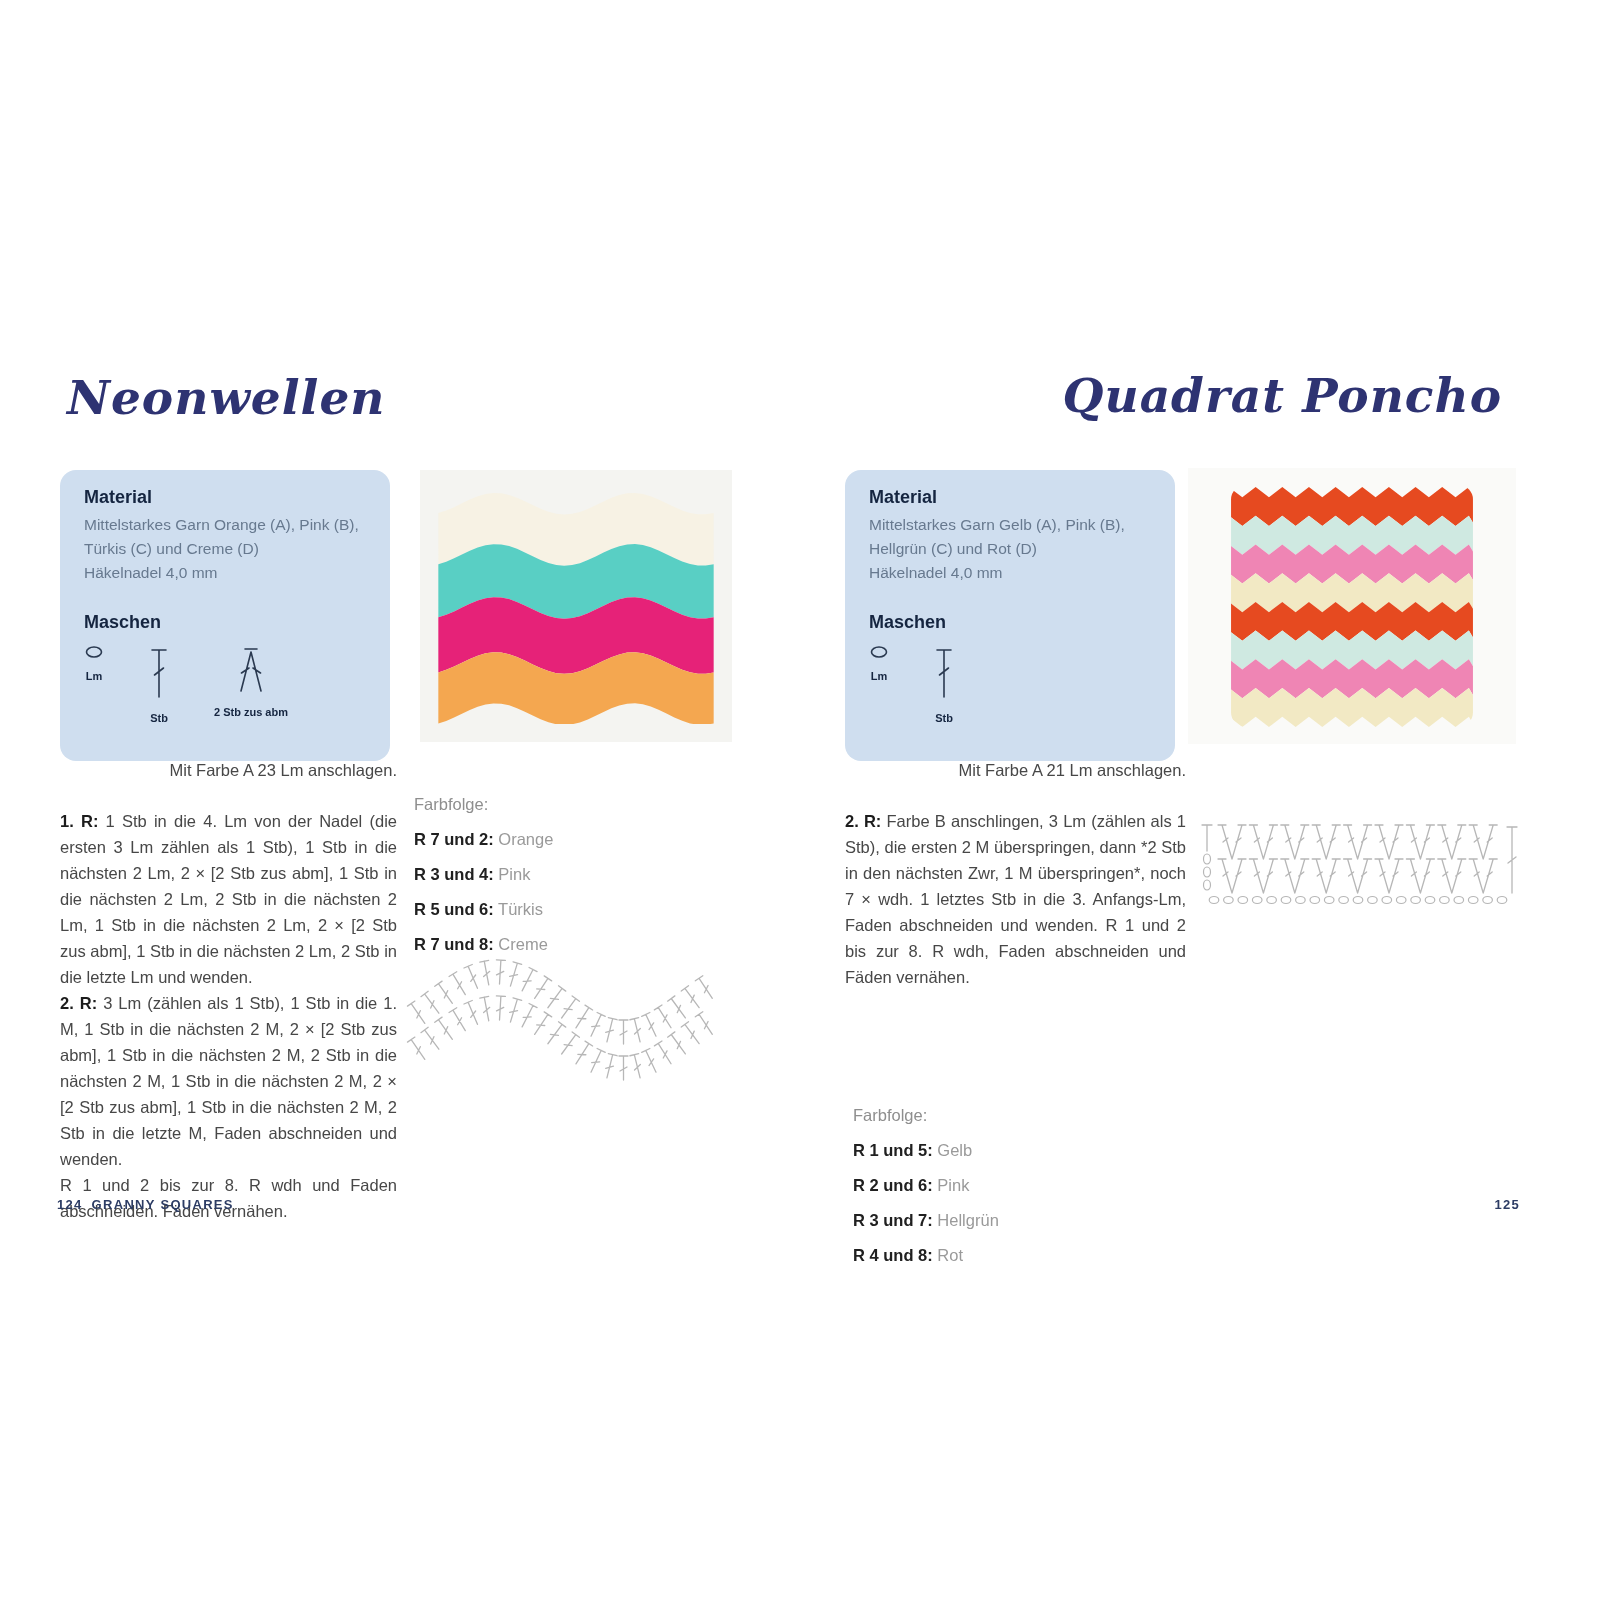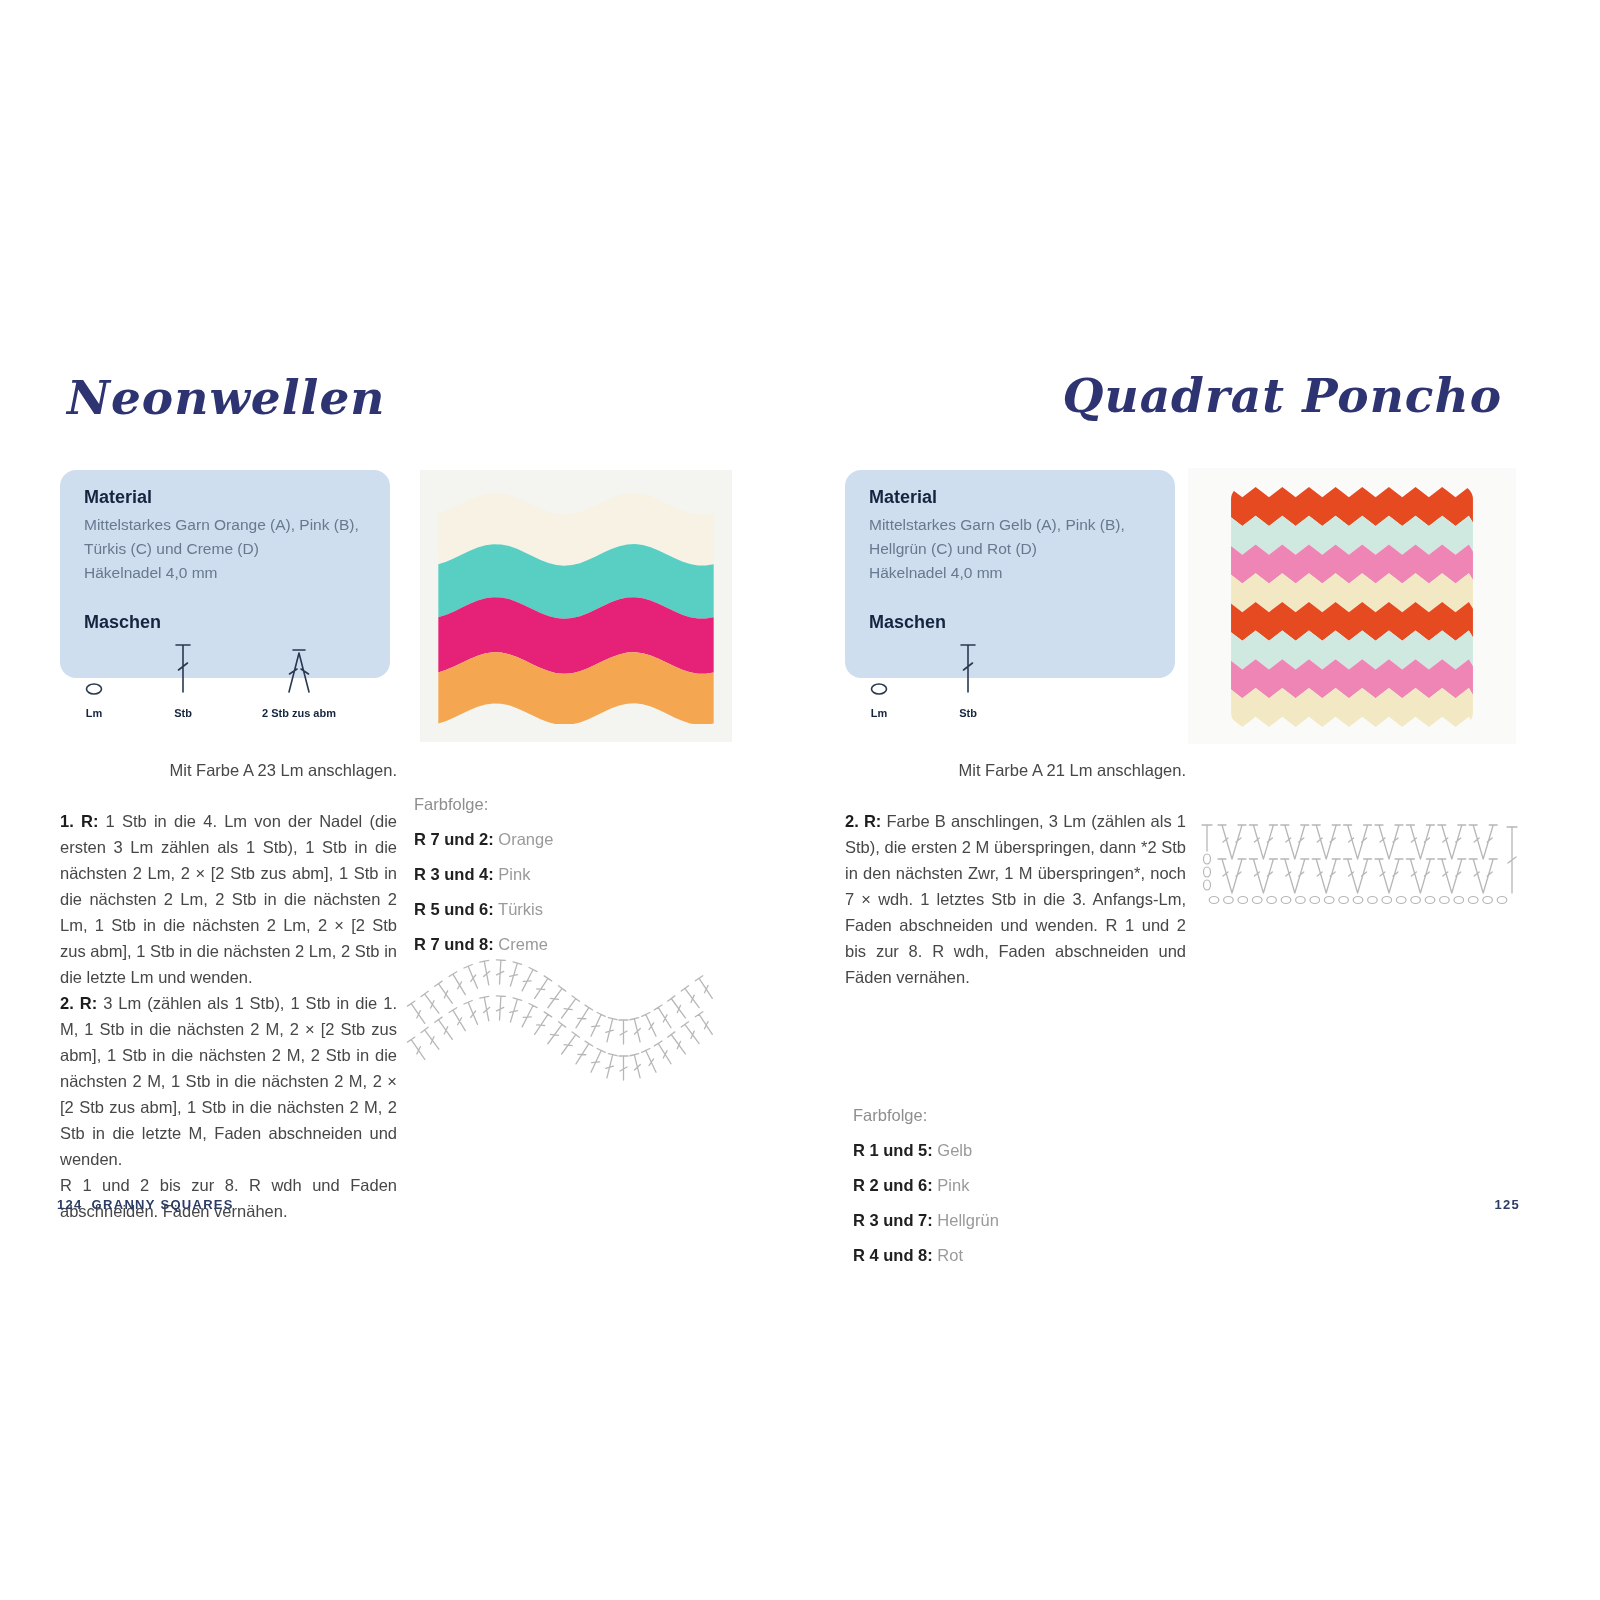--- a/index.html
+++ b/index.html
@@ -7,28 +7,28 @@
   body{width:1600px;height:1600px;position:relative;background:#ffffff;
        font-family:"Liberation Sans",sans-serif;overflow:hidden}
   .abs{position:absolute}
 
   .title{font-family:"DejaVu Serif",serif;font-style:italic;font-weight:700;
          color:#2e3372;font-size:47px;margin:0;letter-spacing:1px;white-space:nowrap}
   #title-left{left:67px;top:370px}
   #title-right{top:368px;right:98px}
 
   .info-box{background:#cfdeef;border-radius:16px;padding:17px 24px;
-            width:330px;height:208px;color:#67798f}
+            width:330px;height:291px;color:#67798f}
   #box-left{left:60px;top:470px}
   #box-right{left:845px;top:470px}
   .info-box h2{font-size:18px;color:#152540;margin:0 0 5px;font-weight:bold;
                font-family:"Liberation Sans",sans-serif}
   .mat-line{font-size:15.5px;line-height:24px}
   .maschen-h{margin-top:27px !important}
-  .legend{display:flex;align-items:flex-end;gap:68px;margin-top:12px;height:74px}
+  .legend{display:flex;align-items:flex-start;gap:44px;margin-top:12px;height:74px}
   .legend-item{display:flex;flex-direction:column;align-items:center;gap:7px}
   .legend-label{font-size:11px;font-weight:bold;color:#152540;white-space:nowrap}
   .legend svg{stroke:#2a3950;fill:none;stroke-width:1.6;stroke-linecap:round}
 
   .photo{background:#f4f4f1;display:flex;align-items:center;justify-content:center}
   #photo-left{left:420px;top:470px;width:312px;height:272px}
   #photo-right{left:1188px;top:468px;width:328px;height:276px;background:#fafaf8}
 
   .copy{font-size:16.5px;line-height:26px;color:#474747;text-align:justify}
   #copy-left{left:60px;top:757px;width:337px}

